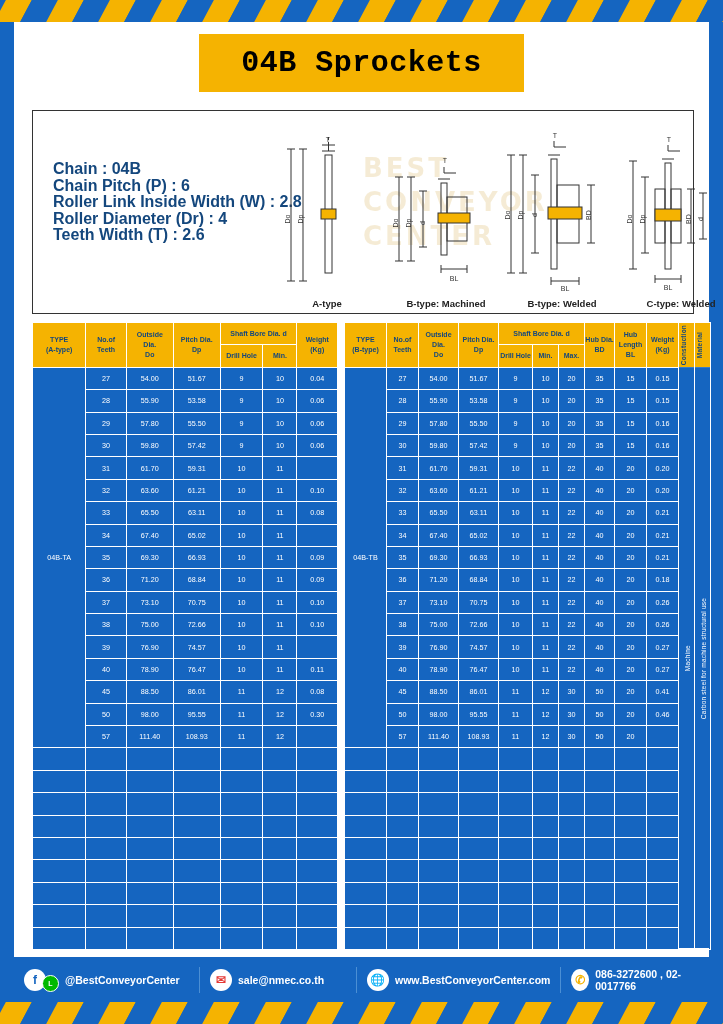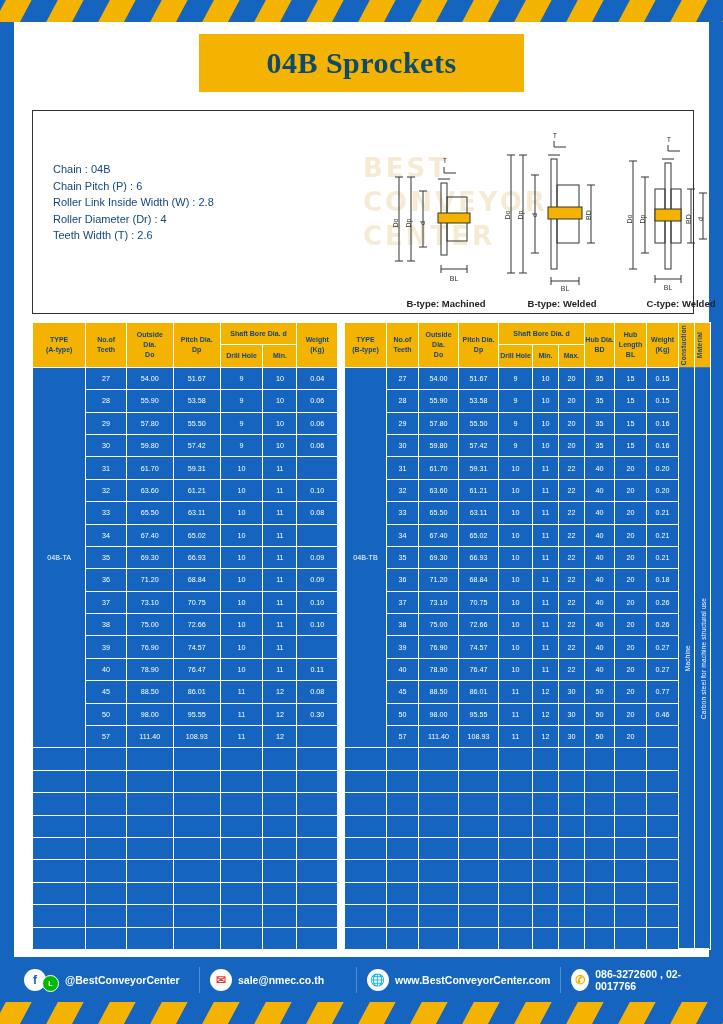--- a/index.html
+++ b/index.html
@@ -24,30 +24,30 @@
   .white-sheet{
     position:absolute;left:0;top:0;width:695px;height:935px;
     background:#ffffff;
   }
   
   .title-box{
     position:absolute;left:185px;top:12px;width:325px;height:58px;
     background:#f5b301;display:flex;align-items:center;justify-content:center;
   }
   .title-box .title{
-    font-size:30px;font-weight:bold;color:#0c4a6e;letter-spacing:.5px;
-    font-family:Liberation Serif, serif;
+    font-size:30px;font-weight:bold;color:#000000;letter-spacing:.5px;
+    font-family:Liberation Mono, monospace;
   }
   
   .panel{
     position:absolute;left:18px;top:88px;width:660px;height:202px;
     border:1.5px solid #333;background:#fff;
   }
-  .specs{position:absolute;left:20px;top:50px;color:#14477d;font-size:11px;
-         font-weight:normal;line-height:16.5px;}
+  .specs{position:absolute;left:20px;top:50px;color:#14477d;font-size:16px;
+         font-weight:bold;line-height:16.5px;}
   .watermark{
     position:absolute;left:330px;top:40px;width:300px;height:130px;
     opacity:.25;pointer-events:none;
   }
   .wm-text{font-family:"DejaVu Sans",sans-serif;font-weight:bold;color:#d9b45b;
            font-size:26px;letter-spacing:3px;line-height:34px;}
   
   .diagram{position:absolute;top:22px;}
   .dlabel{position:absolute;bottom:2px;width:100%;text-align:center;
           font-size:9.5px;font-weight:bold;color:#222;}
@@ -173,20 +173,37 @@
         <div>Roller Diameter (Dr)  :  4</div>
         <div>Teeth Width (T)  :  2.6</div>
       </div>
 
       <div class="watermark">
         <div class="wm-text">BEST</div>
         <div class="wm-text">CONVEYOR</div>
         <div class="wm-text">CENTER</div>
       </div>
 
+      <div class="diagram" style="left:248px;width:92px;height:178px;">
+        <svg width="92" height="160" viewBox="0 0 92 160">
+          <g stroke="#333" fill="none" stroke-width="1">
+            <line x1="10" y1="16" x2="10" y2="148"></line>
+            <line x1="22" y1="16" x2="22" y2="148"></line>
+            <path d="M6 16 L14 16 M6 148 L14 148 M18 16 L26 16 M18 148 L26 148"></path>
+            <rect x="44" y="22" width="7" height="118"></rect>
+            <path d="M41 18 h13 M47.5 12 v6 M41 12 h13"></path>
+            <line x1="47.5" y1="4" x2="47.5" y2="12" stroke-dasharray="3,2"></line>
+            <rect x="40" y="76" width="15" height="10" fill="#f5b301" stroke="#333"></rect>
+          </g>
+          <text x="9" y="86" font-size="7" fill="#333" transform="rotate(-90 9,86)" text-anchor="middle">Do</text>
+          <text x="22" y="86" font-size="7" fill="#333" transform="rotate(-90 22,86)" text-anchor="middle">Dp</text>
+          <text x="47" y="9" font-size="7" fill="#333" text-anchor="middle">T</text>
+        </svg>
+        <div class="dlabel">A-type</div>
+      </div>
 
       <div class="diagram" style="left:470px;width:118px;height:178px;">
         <svg width="118" height="160" viewBox="0 0 118 160">
           <g stroke="#333" fill="none" stroke-width="1">
             <line x1="8" y1="22" x2="8" y2="140"></line>
             <line x1="20" y1="22" x2="20" y2="140"></line>
             <line x1="32" y1="42" x2="32" y2="120"></line>
             <path d="M4 22 h8 M4 140 h8 M16 22 h8 M16 140 h8 M28 42 h8 M28 120 h8"></path>
             <rect x="48" y="26" width="6" height="110"></rect>
             <rect x="54" y="52" width="22" height="58"></rect>
@@ -742,21 +759,21 @@
             </tr>
             <tr>
               <td>45</td>
               <td>88.50</td>
               <td>86.01</td>
               <td>11</td>
               <td>12</td>
               <td>30</td>
               <td>50</td>
               <td>20</td>
-              <td>0.77</td>
+              <td>0.41</td>
             </tr>
             <tr>
               <td>50</td>
               <td>98.00</td>
               <td>95.55</td>
               <td>11</td>
               <td>12</td>
               <td>30</td>
               <td>50</td>
               <td>20</td>

